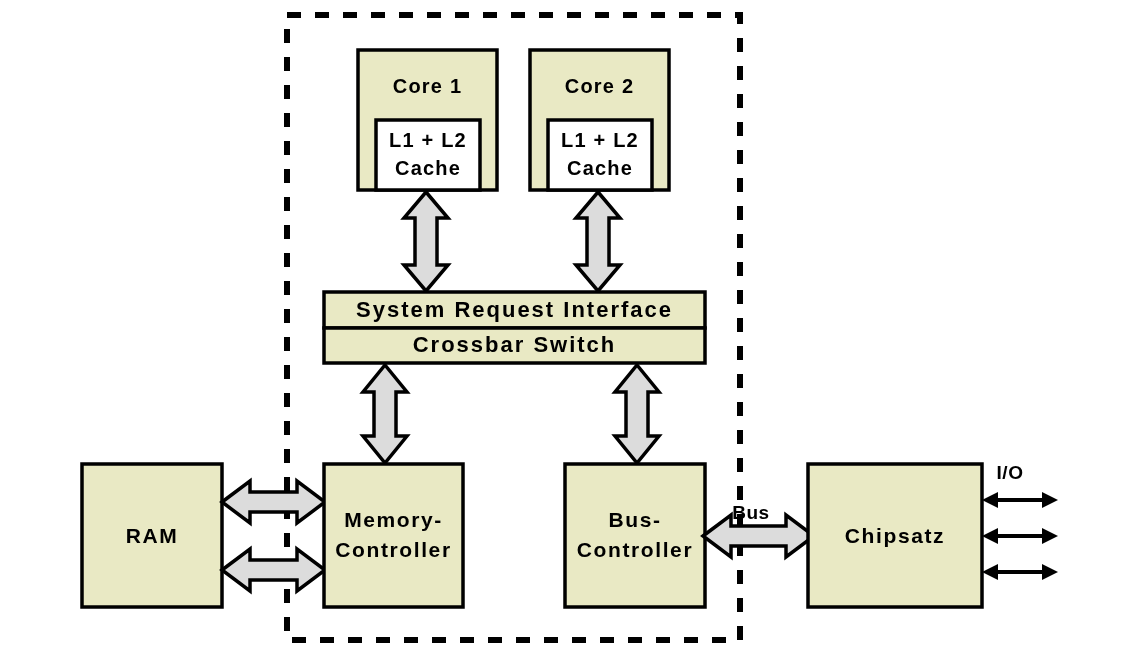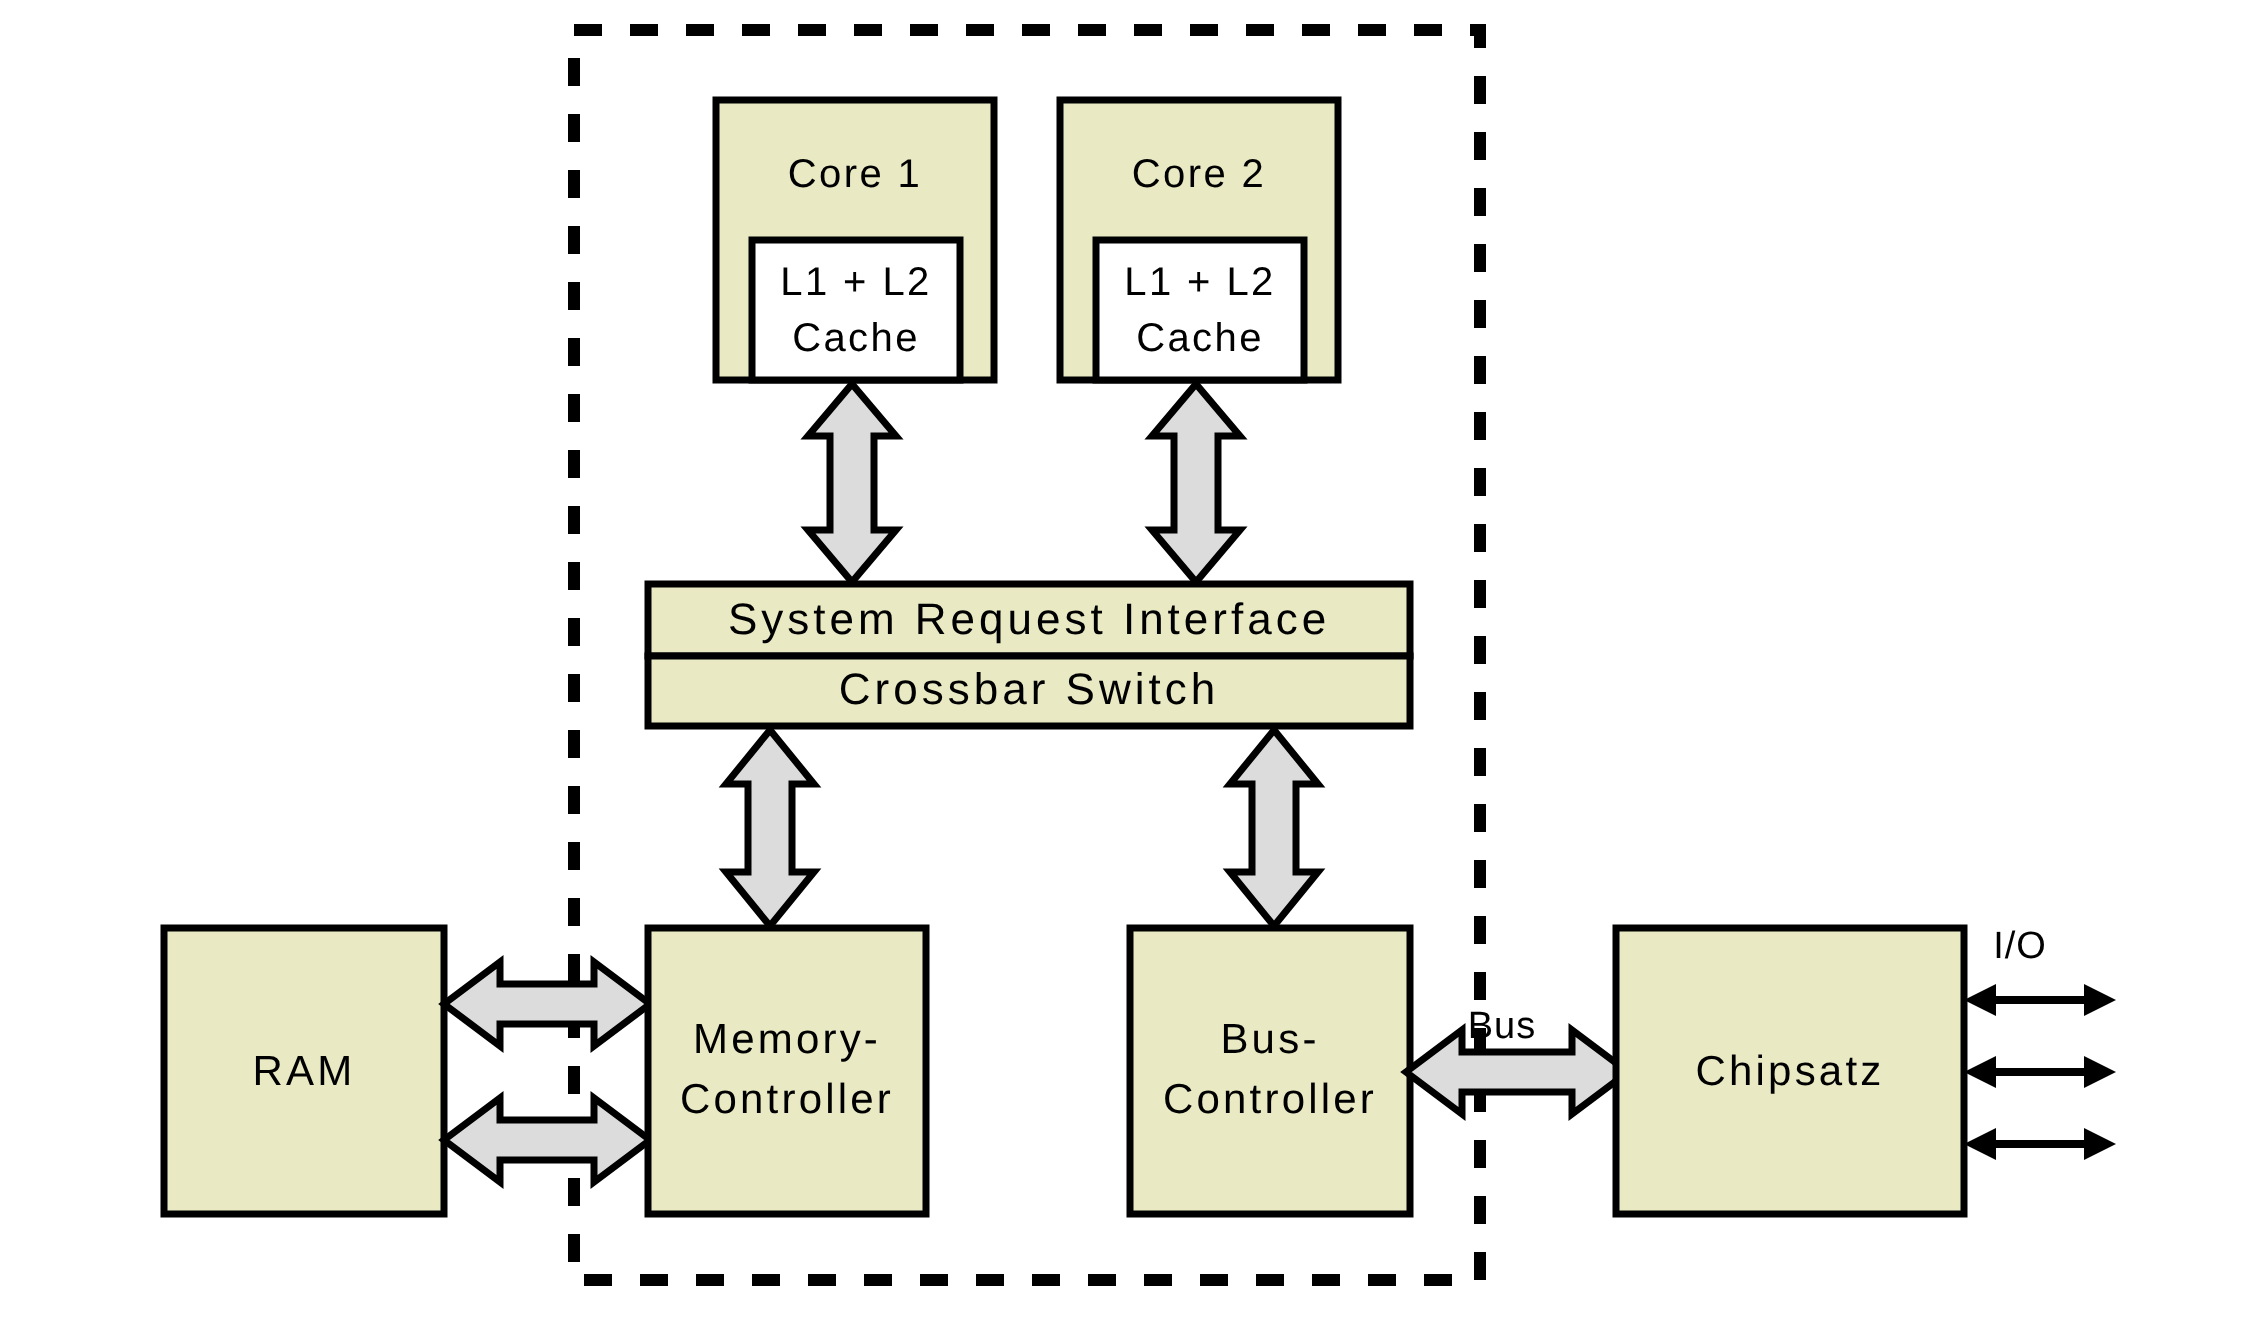--- a/index.html
+++ b/index.html
@@ -9,20 +9,21 @@
   }
   body {
     font-family: "Liberation Sans", sans-serif;
   }
   #canvas {
     position: relative;
     width: 1126px;
     height: 647px;
     background: #ffffff;
     overflow: hidden;
+    font-weight: bold;
   }
   #diagram-svg {
     position: absolute;
     left: 0;
     top: 0;
     width: 1126px;
     height: 668px;
   }
   .box-label {
     font-family: "Liberation Sans", sans-serif;

